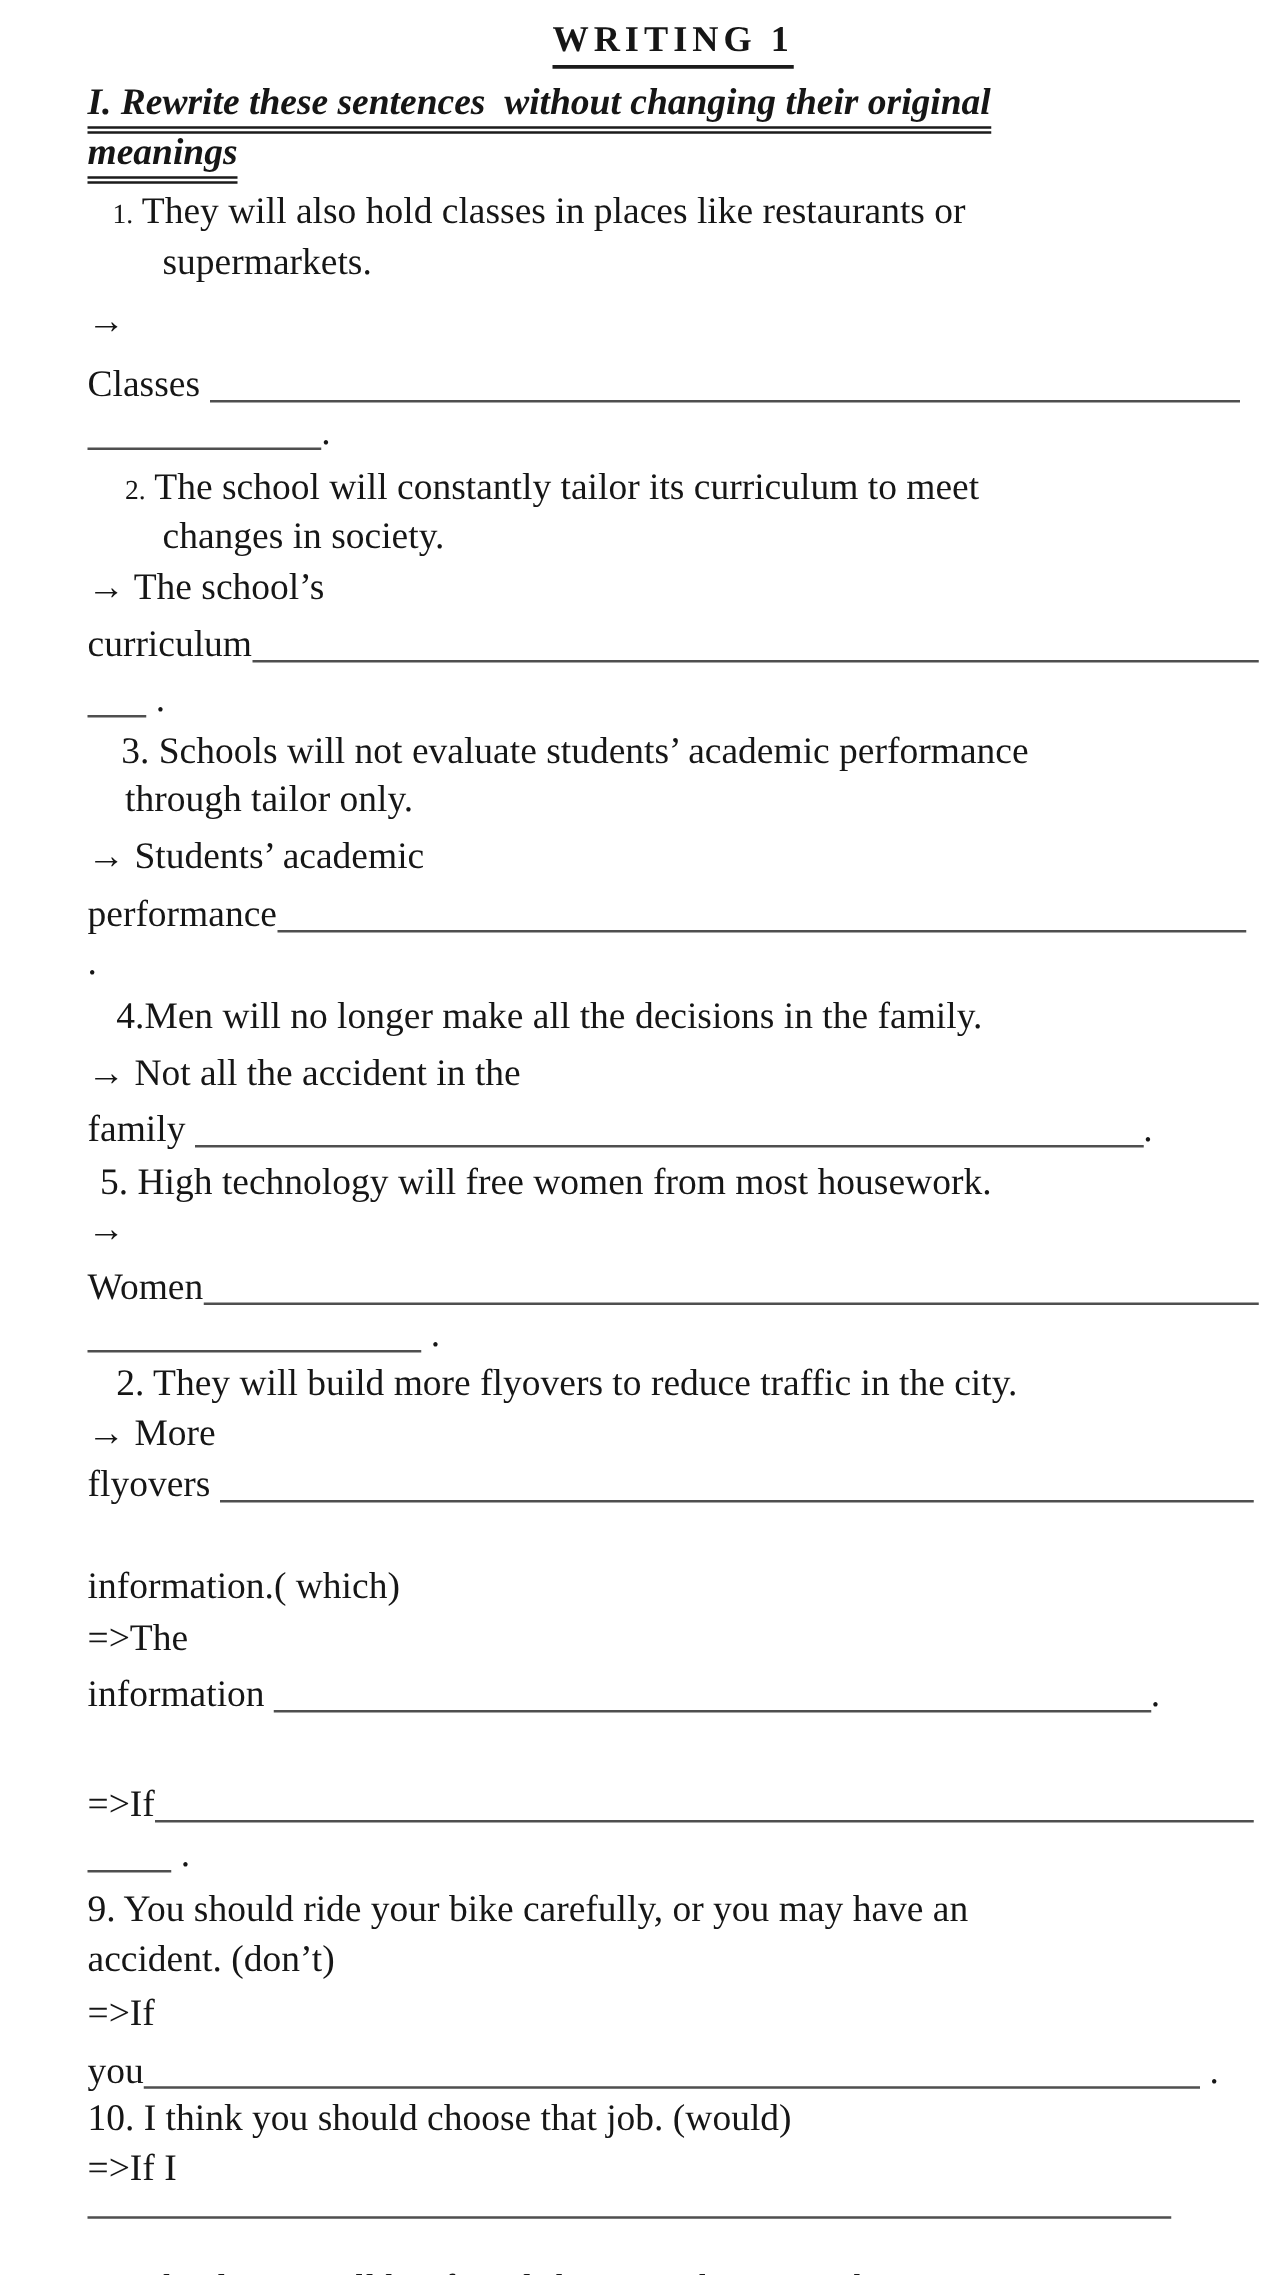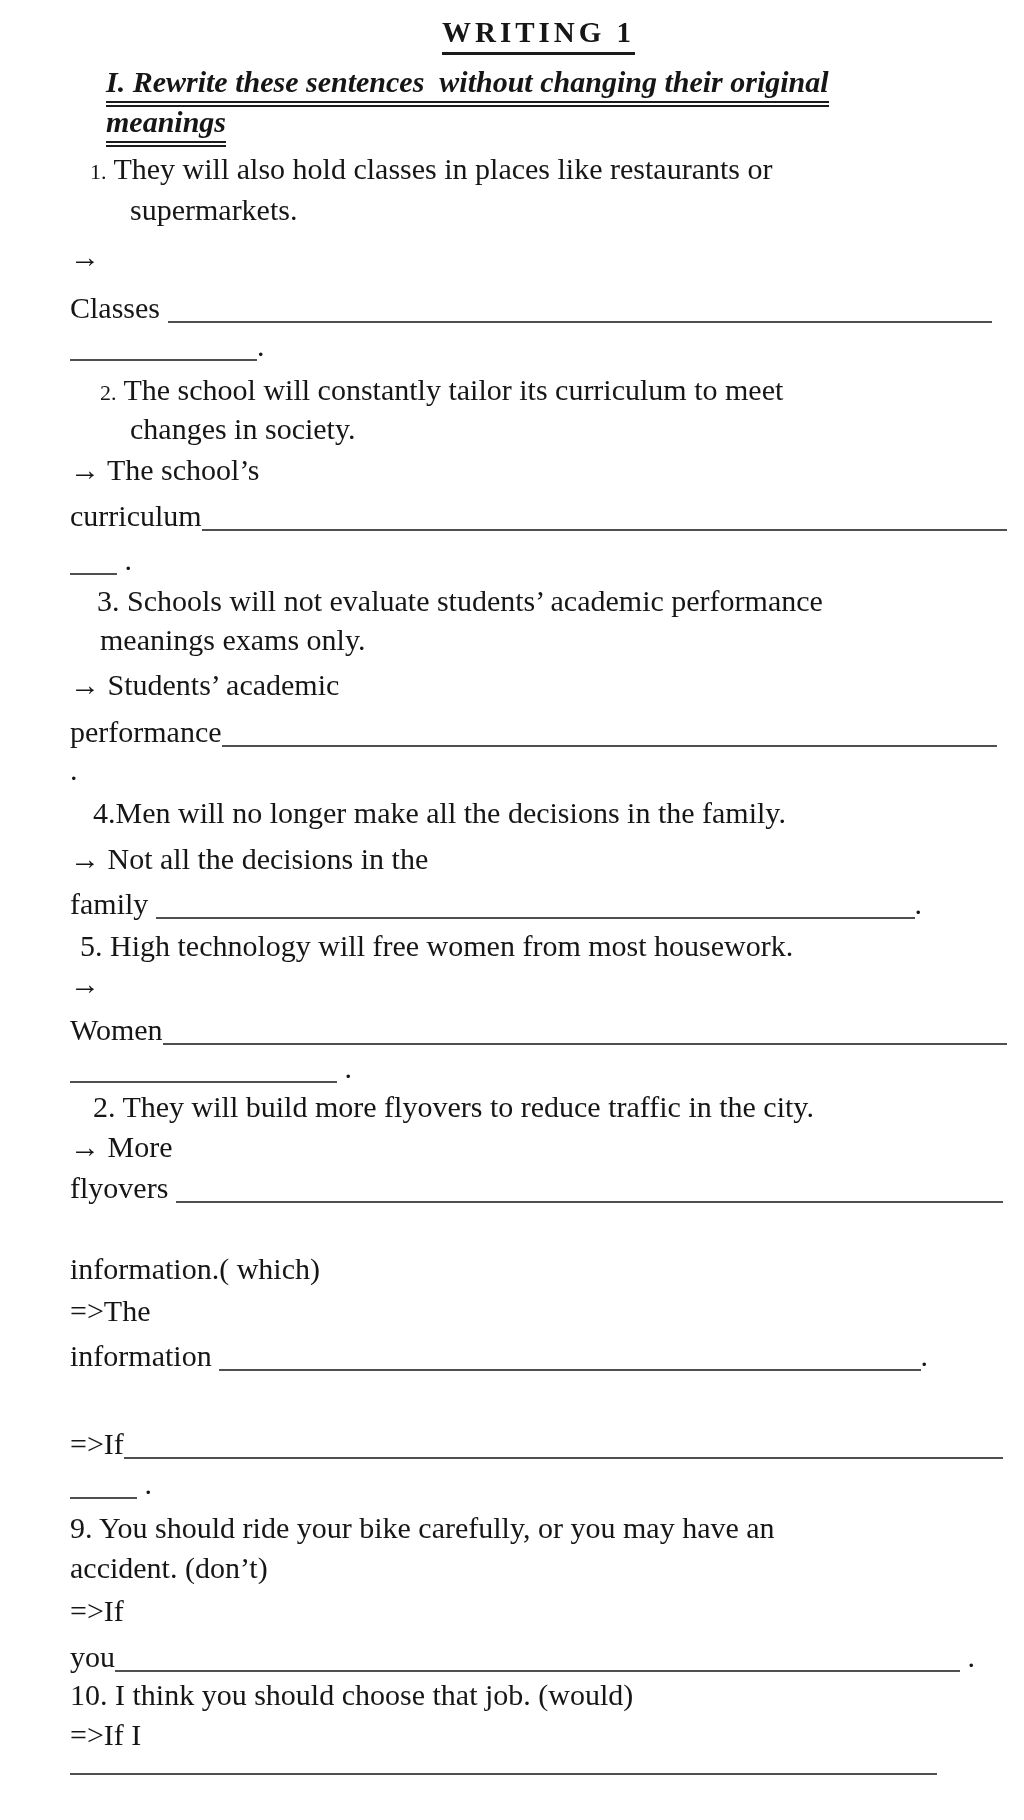--- a/index.html
+++ b/index.html
@@ -16,21 +16,21 @@
   .row {
     position:absolute;
     left:70px;
     display:flex;
     align-items:baseline;
     white-space:pre;
     line-height:38px;
   }
   .center { left:70px; right:17px; justify-content:center; }
   .b  { font-weight:bold; }
-  .i  { font-style:italic;margin-left:36px; }
+  .i  { font-style:italic; }
   .u1 { border-bottom:3px solid #1b1b1b; padding-bottom:1px; }
   .u2 { border-bottom:6px double #1b1b1b; }
   .num { font-size:22px; }
   .bl {
     display:inline-block;
     height:0;
     border-bottom:2px solid #4f4f4f;
     position:relative;
     top:5px;
   }
@@ -53,27 +53,27 @@
   <div class="row" style="top:289px;right:32px"><span>Classes </span><span class="bl fx"></span></div>
   <div class="row" style="top:327px"><span class="bl" style="width:187px"></span><span>.</span></div>
 
   <div class="row" style="top:371px;left:100px"><span class="num">2.</span><span> The school will constantly tailor its curriculum to meet</span></div>
   <div class="row" style="top:410px;left:130px"><span>changes in society.</span></div>
   <div class="row" style="top:451px"><span>→ The school’s</span></div>
   <div class="row" style="top:497px;right:17px"><span>curriculum</span><span class="bl fx"></span></div>
   <div class="row" style="top:541px"><span class="bl" style="width:47px"></span><span> .</span></div>
 
   <div class="row" style="top:582px;left:97px"><span>3. Schools will not evaluate students’ academic performance</span></div>
-  <div class="row" style="top:621px;left:100px"><span>meanings exams only.</span></div>
+  <div class="row" style="top:621px;left:100px"><span>through tailor only.</span></div>
   <div class="row" style="top:713px;right:27px"><span>performance</span><span class="bl fx"></span></div>
   <div class="row" style="top:666px"><span>→ Students’ academic</span></div>
   <div class="row" style="top:751px"><span>.</span></div>
 
   <div class="row" style="top:794px;left:93px"><span>4.Men will no longer make all the decisions in the family.</span></div>
-  <div class="row" style="top:840px"><span>→ Not all the decisions in the</span></div>
+  <div class="row" style="top:840px"><span>→ Not all the accident in the</span></div>
   <div class="row" style="top:885px;right:102px"><span>family </span><span class="bl fx"></span><span>.</span></div>
 
   <div class="row" style="top:927px;left:80px"><span>5. High technology will free women from most housework.</span></div>
   <div class="row" style="top:965px"><span>→</span></div>
   <div class="row" style="top:1011px;right:17px"><span>Women</span><span class="bl fx"></span></div>
   <div class="row" style="top:1049px"><span class="bl" style="width:267px"></span><span> .</span></div>
 
   <div class="row" style="top:1088px;left:93px"><span>2. They will build more flyovers to reduce traffic in the city.</span></div>
   <div class="row" style="top:1128px"><span>→ More</span></div>
   <div class="row" style="top:1169px;right:21px"><span>flyovers </span><span class="bl fx"></span></div>

